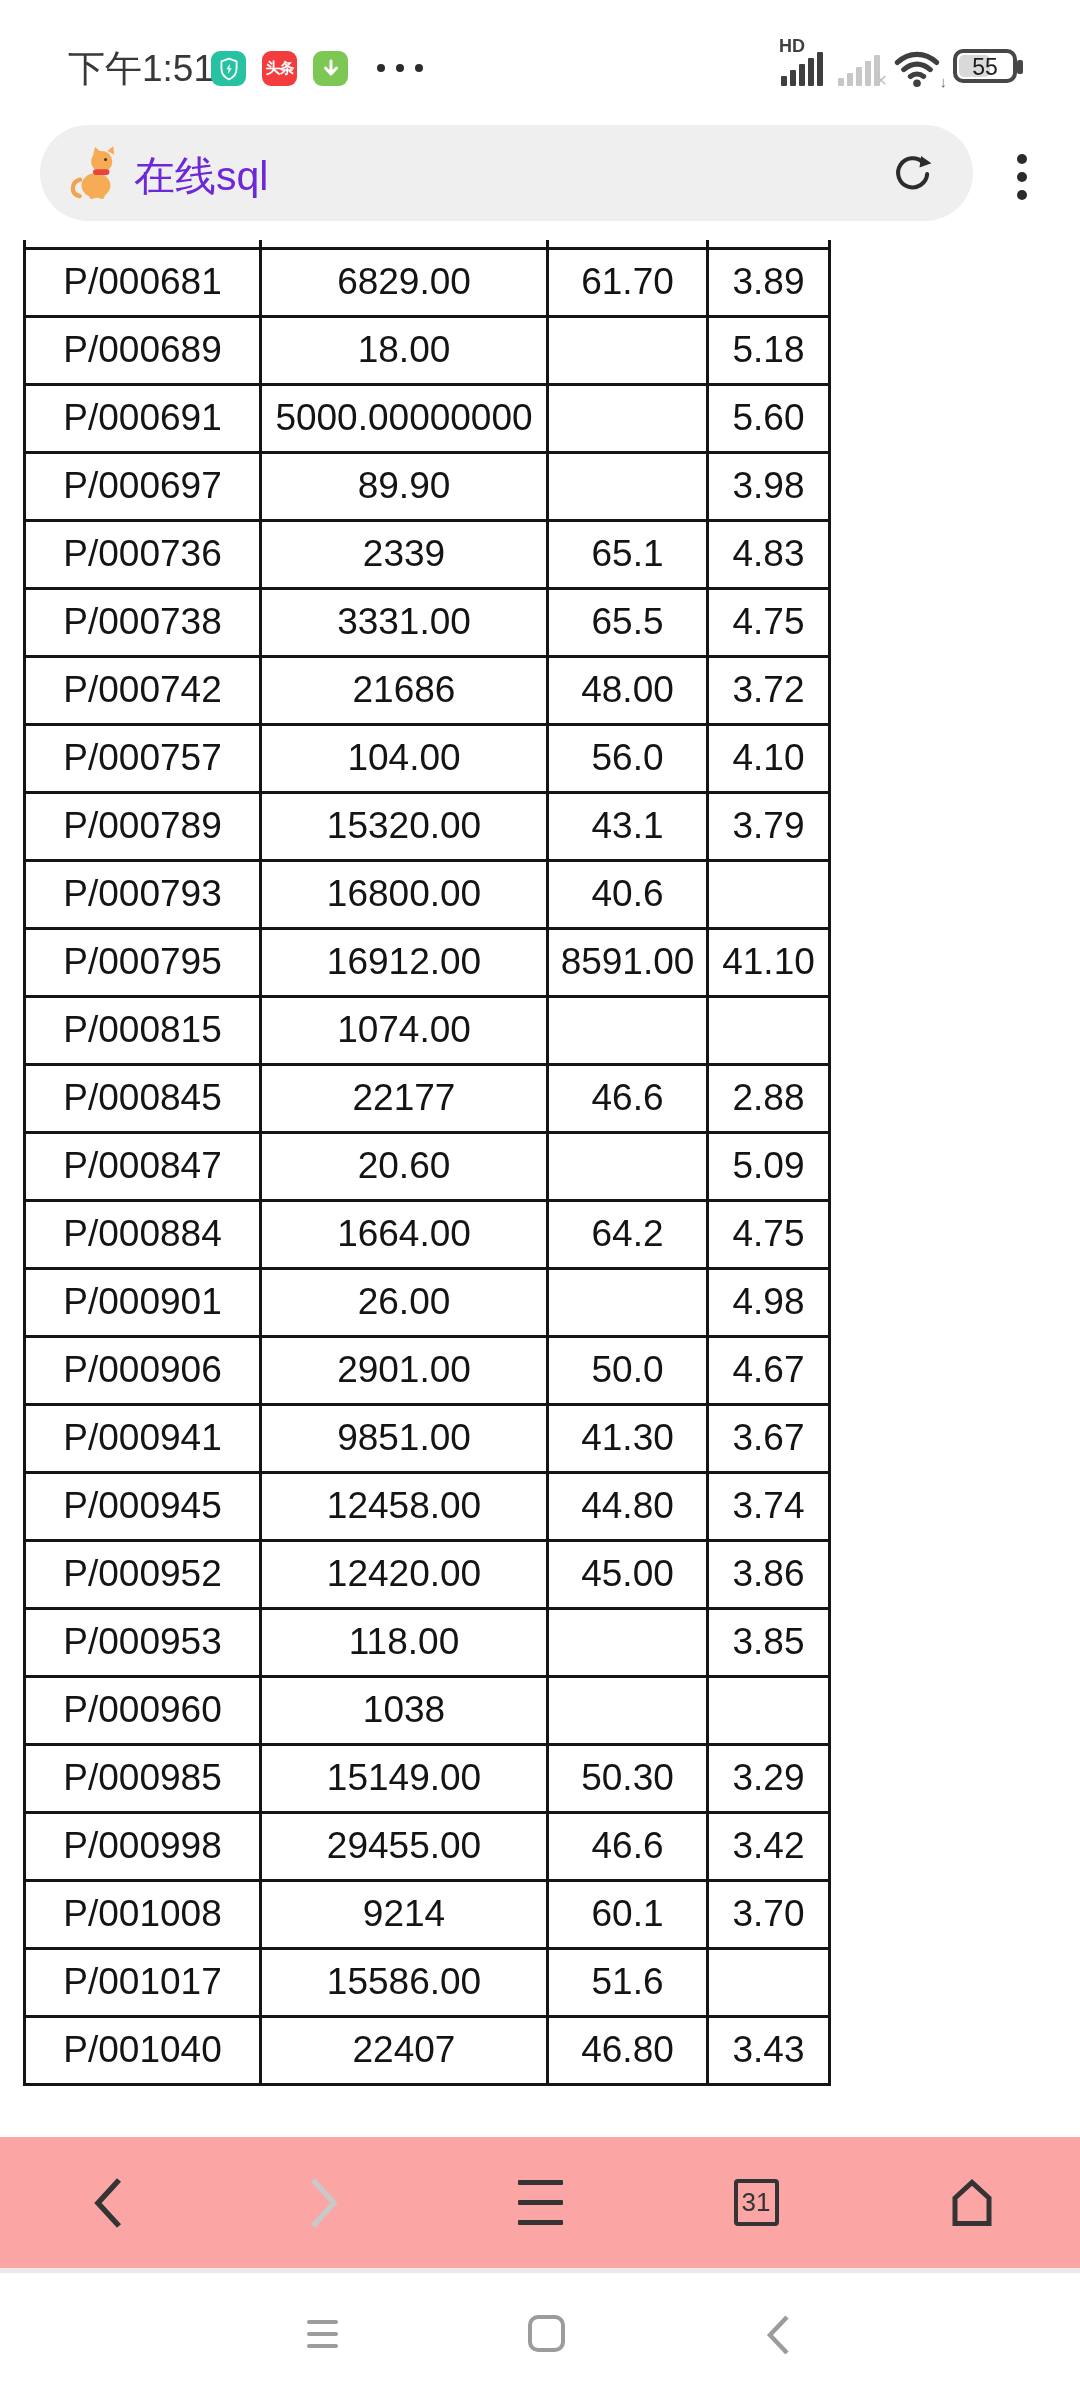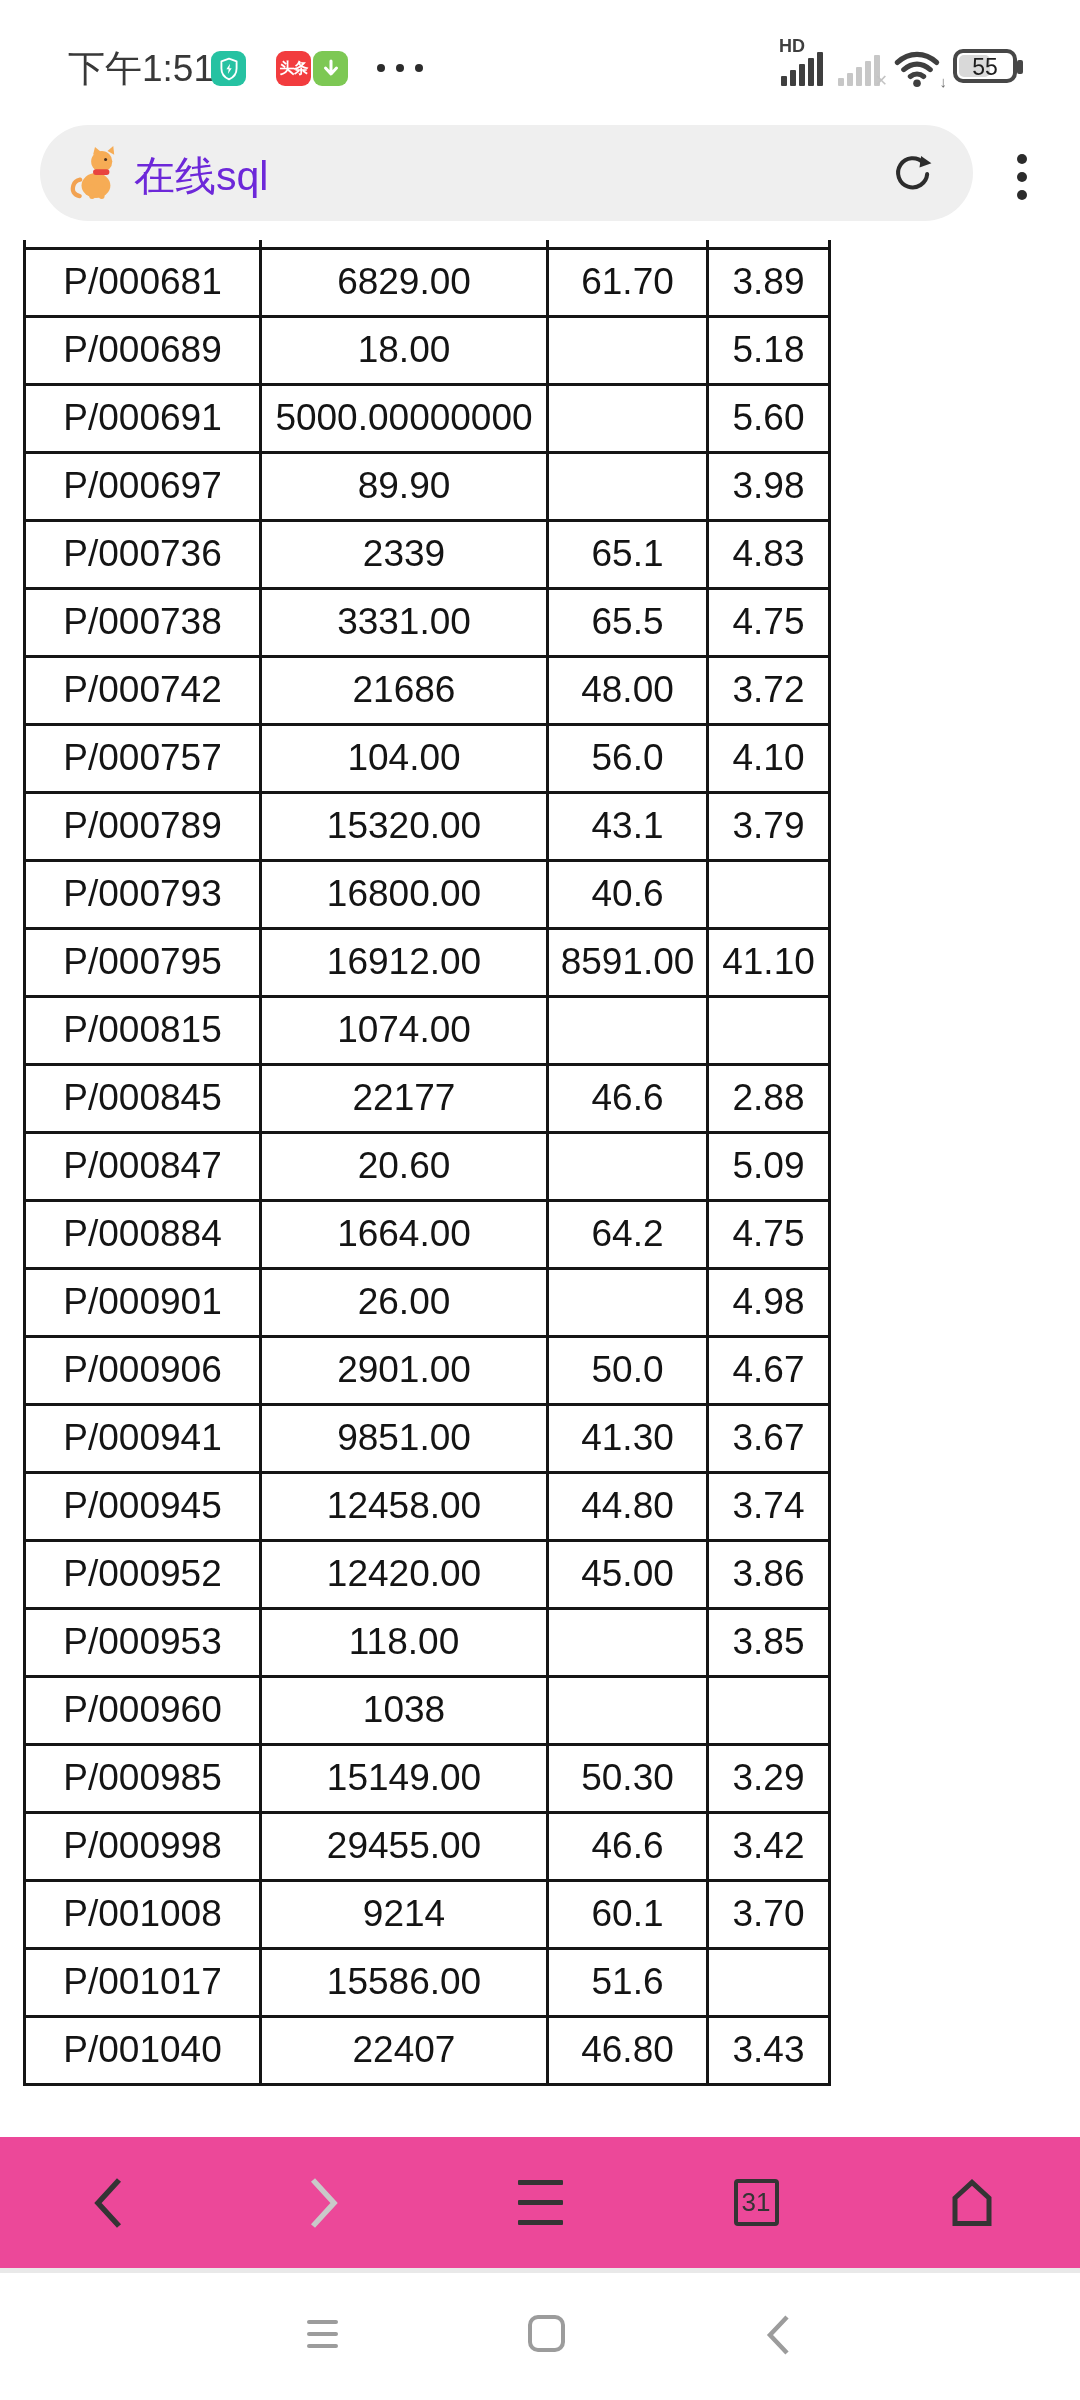--- a/index.html
+++ b/index.html
@@ -5,21 +5,21 @@
   * { margin:0; padding:0; box-sizing:border-box; }
   html,body { background:#888; }
   body { font-family:"Liberation Sans","DejaVu Sans",sans-serif; }
   #screen { position:relative; width:1080px; height:2400px; background:#fff; overflow:hidden; margin:0 auto; }
 
   
   .status-bar { position:absolute; left:0; top:0; width:1080px; height:100px; background:#fff; }
   .sb-time { position:absolute; left:68px; top:44px; font-size:37px; font-weight:500; color:#383838; letter-spacing:0; }
   .sb-tile { position:absolute; top:51px; width:35px; height:35px; border-radius:9px; display:flex; align-items:center; justify-content:center; }
   .sb-tile.shield { left:211px; background:#26c2a2; }
-  .sb-tile.toutiao { left:276px; background:#f23c3e; color:#fff; font-size:15px; font-weight:bold; letter-spacing:-1px; }
+  .sb-tile.toutiao { left:262px; background:#f23c3e; color:#fff; font-size:15px; font-weight:bold; letter-spacing:-1px; }
   .sb-tile.download { left:313px; background:#7dc854; }
   .sb-dots { position:absolute; left:377px; top:64px; display:flex; gap:11px; }
   .sb-dots i { width:8px; height:8px; border-radius:50%; background:#2c2c2c; }
   .sig { position:absolute; top:46px; width:46px; height:40px; }
   .sig .bars { position:absolute; left:0; bottom:0; display:flex; align-items:flex-end; gap:3px; }
   .sig .bars i { width:6px; border-radius:1px; }
   .sig.dark .bars i { background:#3f3f3f; }
   .sig.lite .bars i { background:#c7c7c7; }
   .sig .hd { position:absolute; left:-2px; top:-10px; font-size:18px; font-weight:bold; color:#3f3f3f; }
   .sig .nox { position:absolute; right:-4px; bottom:-4px; font-size:16px; font-weight:bold; color:#c3c3c3; }
@@ -40,21 +40,21 @@
   .menu-dots i { width:10px; height:10px; border-radius:50%; background:#2b2b2b; }
 
   
   .content { position:absolute; left:0; top:240px; width:1080px; height:1897px; background:#fff; overflow:hidden; }
   table { border-collapse:collapse; table-layout:fixed; margin-left:23px; margin-top:-2px; width:805px; }
   td { border:3px solid #151515; text-align:center; vertical-align:middle;
        font-size:37px; color:#141414; height:68px; padding:0; overflow:hidden; white-space:nowrap; }
   tr.partial td { height:10px; border-top:none; }
 
   
-  .bnav { position:absolute; left:0; top:2137px; width:1080px; height:131px; background:#ec4899; display:flex; }
+  .bnav { position:absolute; left:0; top:2137px; width:1080px; height:131px; background:#fca5a5; display:flex; }
   .bnav .slot { width:216px; display:flex; align-items:center; justify-content:center; }
   .burger { display:flex; flex-direction:column; gap:15px; }
   .burger i { width:45px; height:5px; background:#343434; border-radius:1px; }
   .cal { width:45px; height:47px; border:4px solid #343434; border-radius:4px; display:flex; align-items:center; justify-content:center; font-size:26px; color:#343434; }
   .divider { position:absolute; left:0; top:2268px; width:1080px; height:5px; background:#e9e9e9; }
 
   
   .snav { position:absolute; left:0; top:2273px; width:1080px; height:127px; background:#fff; }
   .snav .sburger { position:absolute; left:307px; top:2320px-; }
   .sburger { position:absolute; left:307px; top:47px; display:flex; flex-direction:column; gap:8px; }

